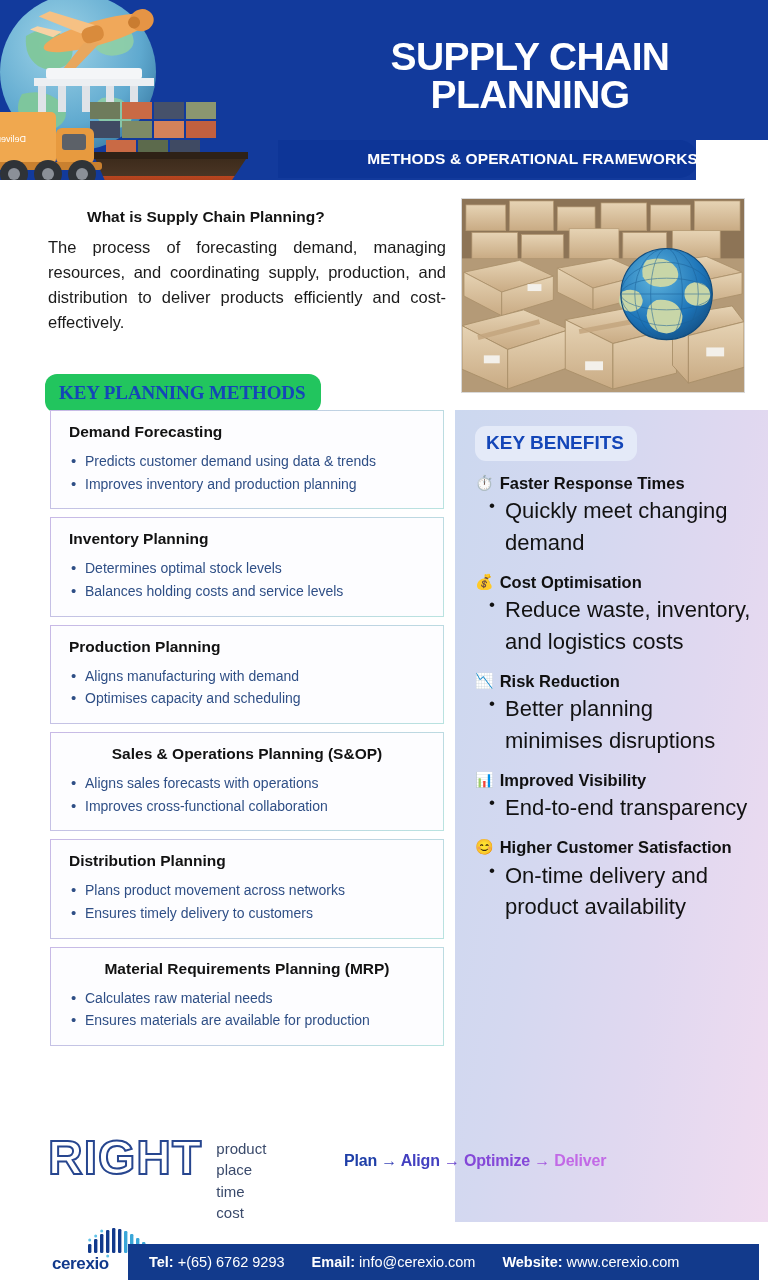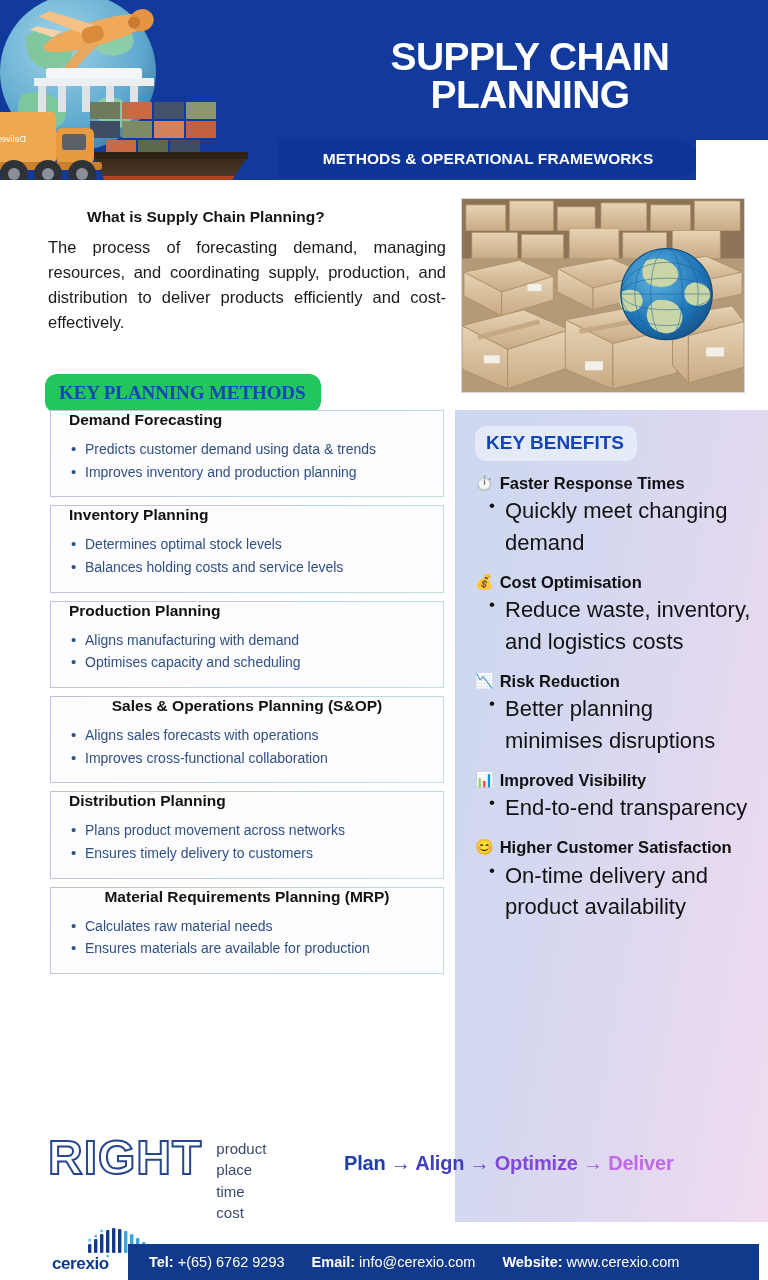--- a/index.html
+++ b/index.html
@@ -22,21 +22,21 @@
   }
   .header-title {
     position:absolute; left:330px; top:38px; width:400px;
     color:#ffffff; font-weight:800; font-size:39px; line-height:0.98;
     letter-spacing:-0.6px; text-align:center;
     font-family:"Liberation Sans", sans-serif;
   }
   .subtitle-pill {
     position:absolute; left:278px; top:140px; width:420px; height:38px;
     background:#0d3597; border-radius:0 19px 19px 0;
-    display:flex; align-items:center; justify-content:center;
+    display:flex; align-items:center; justify-content:flex-end;
   }
   .subtitle-pill span {
     color:#ffffff; font-weight:800; font-size:15.5px; letter-spacing:0.1px;
   }
   .header-notch {
     position:absolute; right:0; top:140px; width:72px; height:40px;
     background:#ffffff;
   }
 
   
@@ -65,21 +65,21 @@
   .badge-methods span {
     color:#1446b8; font-weight:800; font-size:19px; letter-spacing:-0.1px;
   }
 
   
   .methods { position:absolute; left:50px; top:410px; width:394px; }
   .method-card {
     border:1px solid;
     border-image: linear-gradient(135deg,#c8b9e6,#b9e3e0) 1;
     background:#fdfdff;
-    padding:0 18px 13px 18px;
+    padding:12px 18px 13px 18px;
     margin-bottom:8px;
   }
   .method-card h3 {
     font-size:15.5px; font-weight:800; color:#121212; margin-bottom:9px;
   }
   .method-card.centered h3 { text-align:center; }
   .method-card ul { list-style:none; }
   .method-card li {
     position:relative; padding-left:16px;
     font-size:14px; color:#2f4f86; line-height:1.62;
@@ -125,21 +125,21 @@
     -webkit-text-stroke:2px #27468f;
     font-family:"Liberation Sans", sans-serif;
     line-height:1; margin-top:2px;
   }
   .right-list { margin-left:14px; margin-top:6px; }
   .right-list div { font-size:15px; color:#3a4a6b; line-height:1.42; }
 
   
   .flow {
     position:absolute; left:344px; top:1152px;
-    font-size:20px; font-weight:800; letter-spacing:-0.2px;
+    font-size:16px; font-weight:800; letter-spacing:-0.2px;
   }
   .flow .w1 { color:#1f3fa8; }
   .flow .a1 { color:#3b45b8; }
   .flow .w2 { color:#4340c0; }
   .flow .a2 { color:#6a45cc; }
   .flow .w3 { color:#8448d8; }
   .flow .a3 { color:#a357dd; }
   .flow .w4 { color:#c269e6; }
 
   

